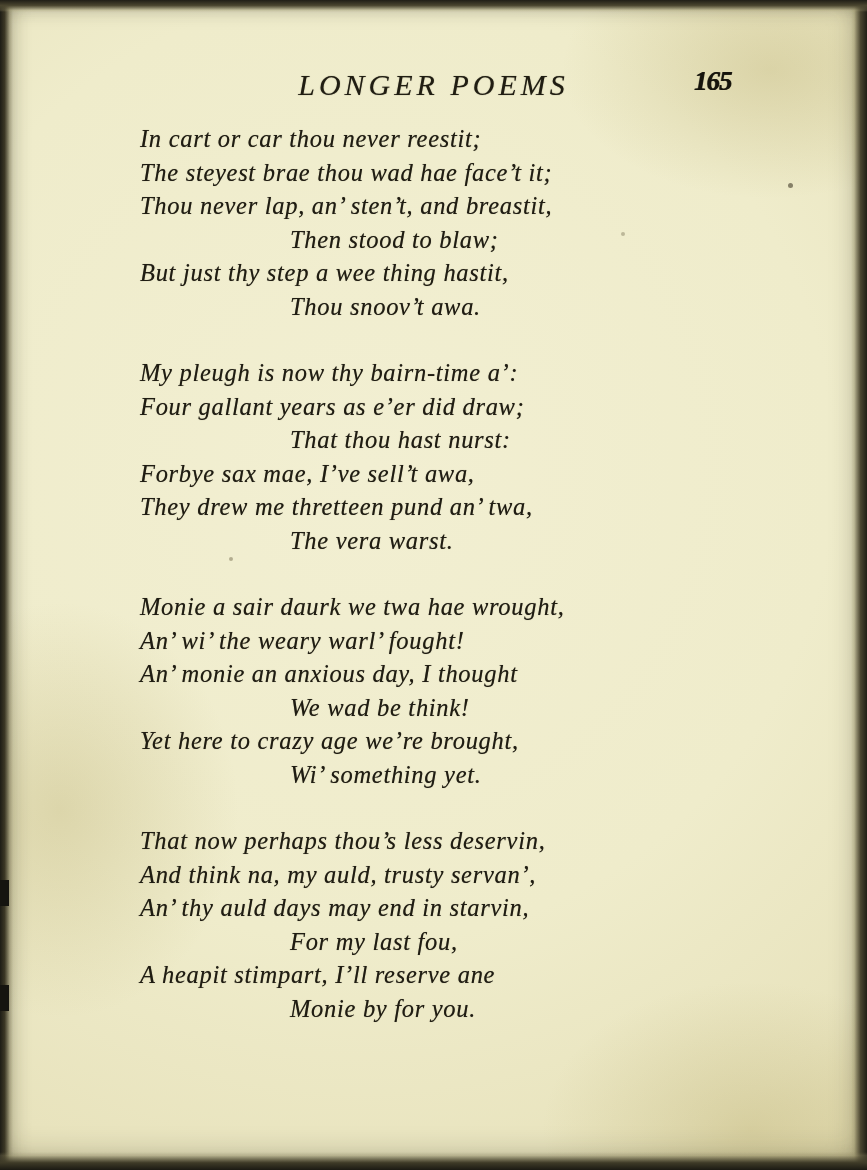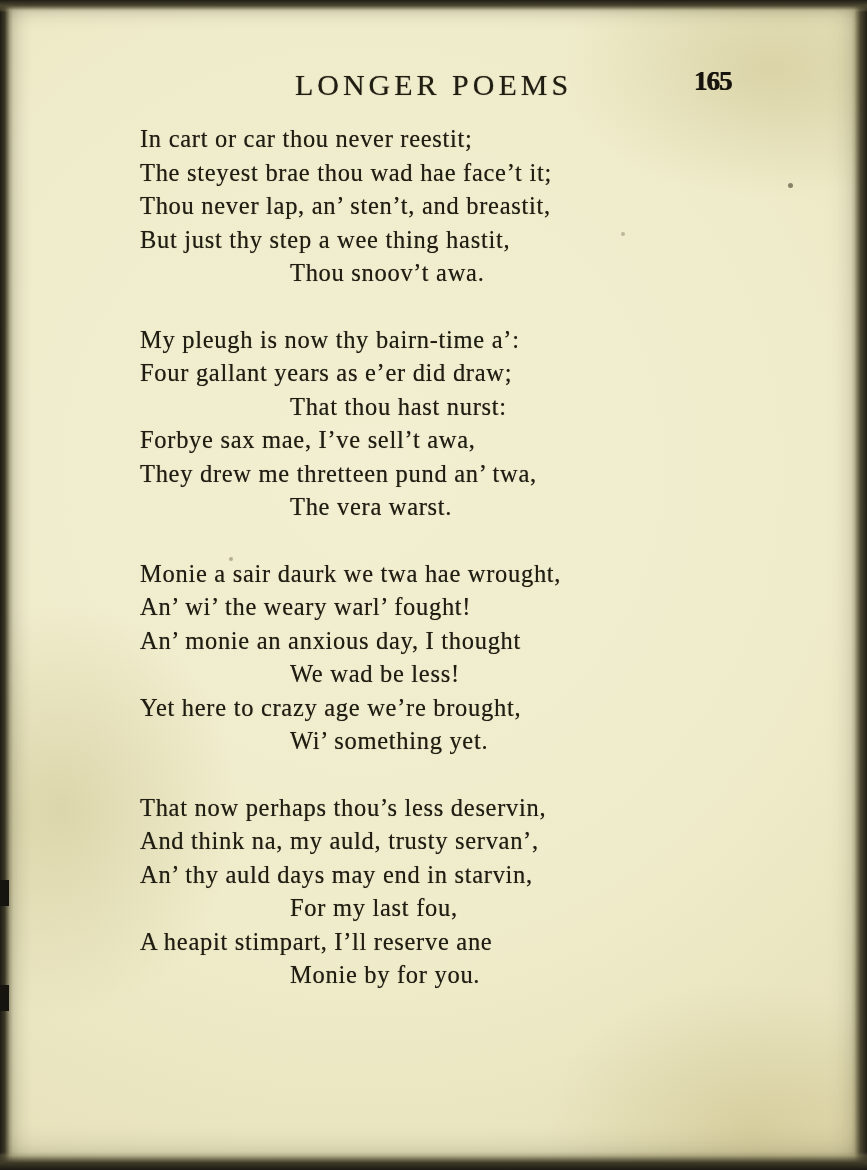--- a/index.html
+++ b/index.html
@@ -14,20 +14,21 @@
     font-family: "Liberation Serif", serif;
   }
 
   #page {
     position: relative;
     width: 867px;
     height: 1170px;
     background:
       radial-gradient(ellipse 120% 90% at 42% 40%, #f2efd2 0%, #efeccb 45%, #e8e3bd 70%, #ded6a9 88%, #cfc596 100%);
     overflow: hidden;
+    font-style: italic;
   }
 
   
   #page::before {
     content: "";
     position: absolute;
     inset: 0;
     pointer-events: none;
     box-shadow:
       inset 0 0 0 6px rgba(60,58,40,0.0),
@@ -158,36 +159,37 @@
   <div class="blotch blotch-3"></div>
 
   <div id="content">
     <div class="running-head">LONGER POEMS</div>
     <div class="folio">165</div>
     <div class="poem" id="poem-body">
         <div class="stanza">
           <div class="line">In cart or car thou never reestit;</div>
           <div class="line">The steyest brae thou wad hae face’t it;</div>
           <div class="line">Thou never lap, an’ sten’t, and breastit,</div>
+          <div class="line indent">Then stood to blaw;</div>
           <div class="line">But just thy step a wee thing hastit,</div>
           <div class="line indent">Thou snoov’t awa.</div>
         </div>
         <div class="stanza">
           <div class="line">My pleugh is now thy bairn-time a’:</div>
           <div class="line">Four gallant years as e’er did draw;</div>
           <div class="line indent">That thou hast nurst:</div>
           <div class="line">Forbye sax mae, I’ve sell’t awa,</div>
           <div class="line">They drew me thretteen pund an’ twa,</div>
           <div class="line indent">The vera warst.</div>
         </div>
         <div class="stanza">
           <div class="line">Monie a sair daurk we twa hae wrought,</div>
           <div class="line">An’ wi’ the weary warl’ fought!</div>
           <div class="line">An’ monie an anxious day, I thought</div>
-          <div class="line indent">We wad be less!</div>
+          <div class="line indent">We wad be think!</div>
           <div class="line">Yet here to crazy age we’re brought,</div>
           <div class="line indent">Wi’ something yet.</div>
         </div>
         <div class="stanza">
           <div class="line">That now perhaps thou’s less deservin,</div>
           <div class="line">And think na, my auld, trusty servan’,</div>
           <div class="line">An’ thy auld days may end in starvin,</div>
           <div class="line indent">For my last fou,</div>
           <div class="line">A heapit stimpart, I’ll reserve ane</div>
           <div class="line indent">Monie by for you.</div>

